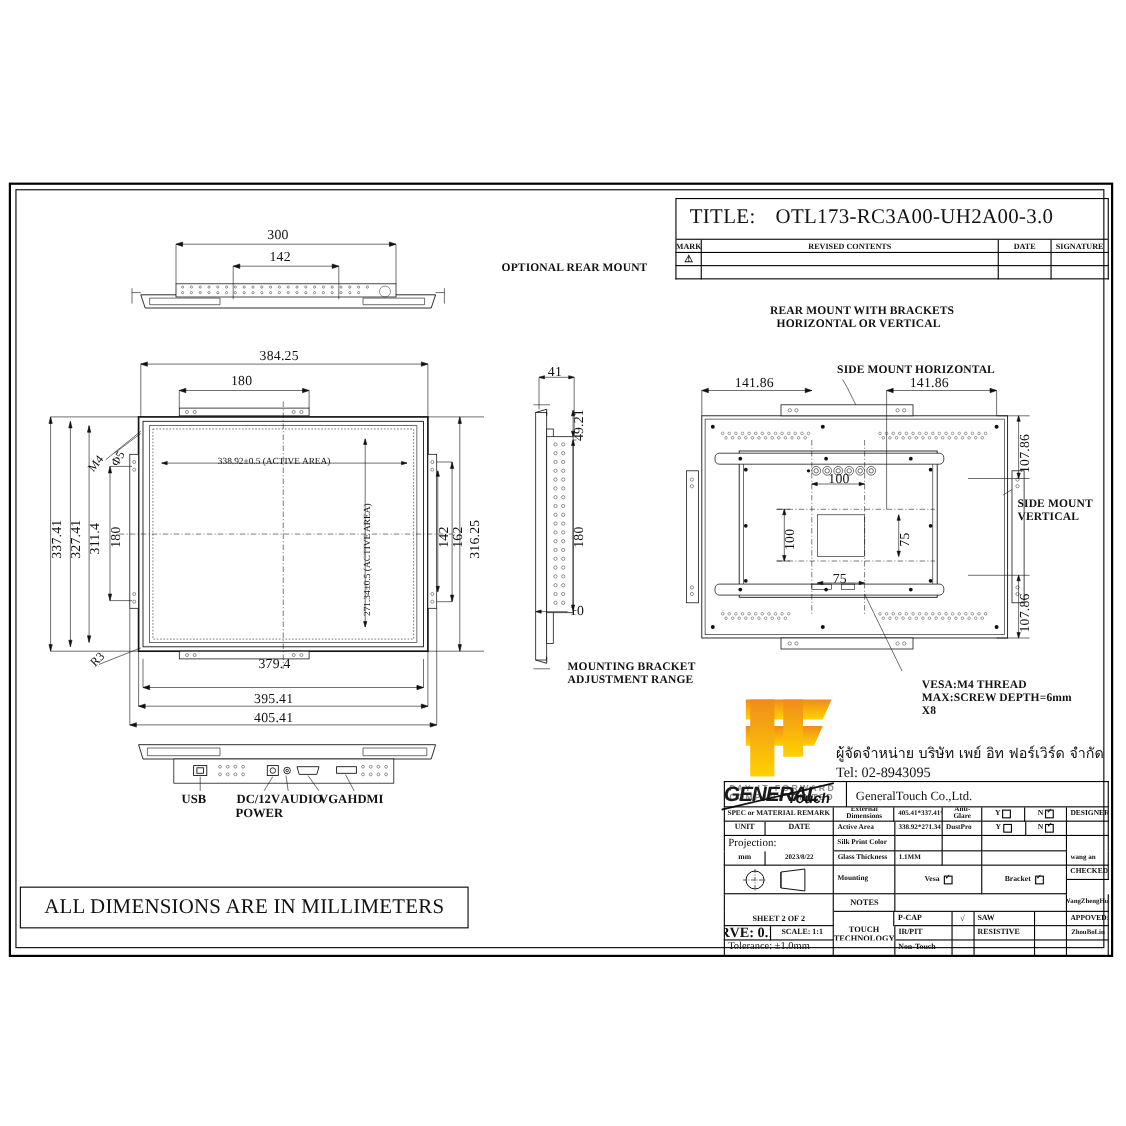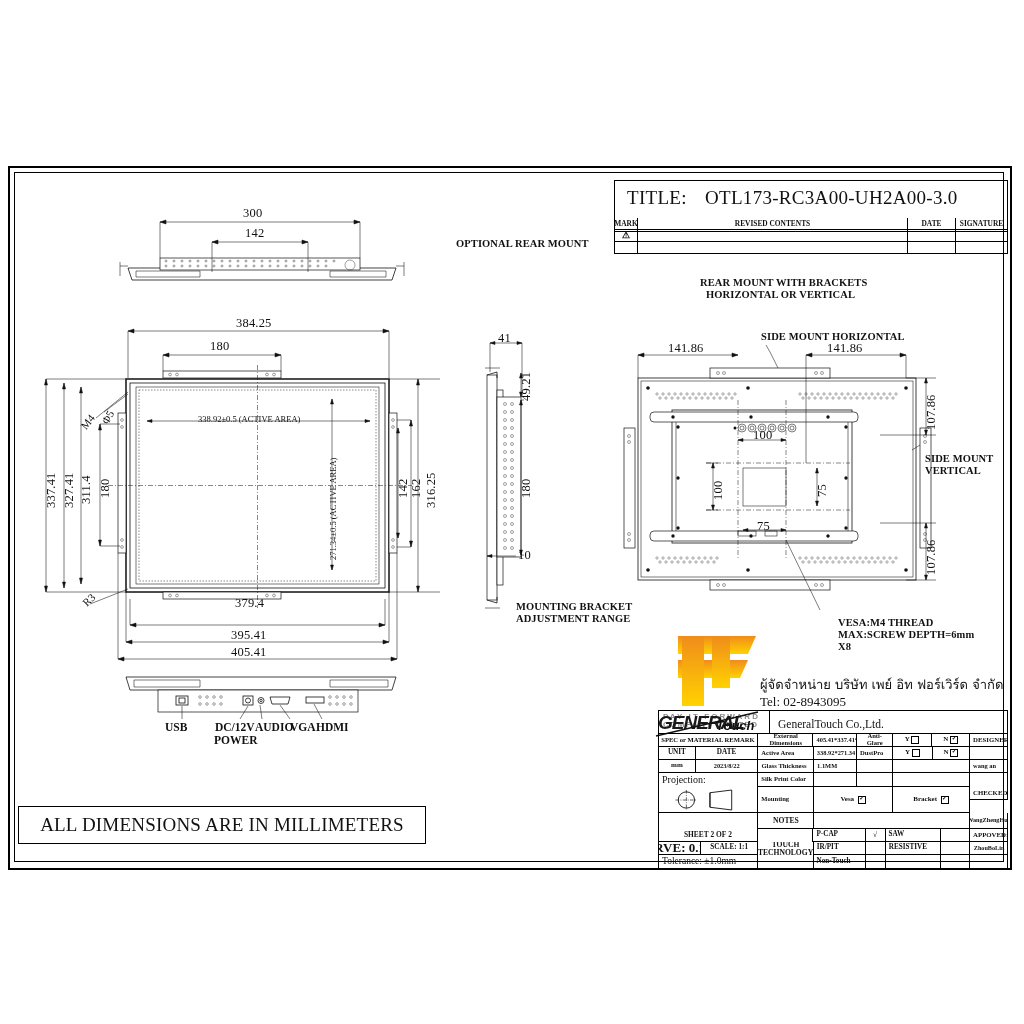--- a/index.html
+++ b/index.html
@@ -24,21 +24,21 @@
   .lab-b{font-size:11.5px;font-weight:bold;}
   .rot90{transform-origin:left top;transform:rotate(-90deg);}
   .tbl{position:absolute;box-sizing:border-box;}
   .tbl .r{display:flex;}
   .tbl .c{box-sizing:border-box;border-right:1px solid #000;border-bottom:1px solid #000;
           display:flex;align-items:center;justify-content:center;font-size:7.6px;font-weight:bold;
           overflow:hidden;padding:0 2px;line-height:1.05;text-align:center;}
   .tbl .c.lft{justify-content:flex-start;padding-left:3px;}
   .cb{display:inline-block;width:6px;height:6px;border:1px solid #000;vertical-align:middle;position:relative;}
 
-  .title-head{position:absolute;left:614px;top:180px;width:394px;height:52px;box-sizing:border-box;border:1px solid #000;}
+  .title-head{position:absolute;left:614px;top:180px;width:394px;height:38px;box-sizing:border-box;border:1px solid #000;}
   .title-head span{position:absolute;left:12px;top:6px;font-size:19px;letter-spacing:.3px;}
   .rev-tbl{position:absolute;left:614px;top:218px;width:394px;}
   .rev-tbl .c{font-size:7.4px;height:12px;}
 
   .dimnote{position:absolute;left:18px;top:806px;width:408px;height:38px;box-sizing:border-box;border:1px solid #000;
            display:flex;align-items:center;justify-content:center;font-size:19px;letter-spacing:.2px;}
 
   
   .pf{position:absolute;left:660px;top:630px;width:120px;height:90px;}
   .pf-txt{position:absolute;left:663px;top:712px;font-size:8px;font-weight:bold;letter-spacing:2.1px;color:#8a8a8a;font-family:"Liberation Sans",sans-serif;}
@@ -792,39 +792,39 @@
       </div>
       <div class="c" style="width:42px;height:13px;font-size:7px;">
         <span>N</span>&nbsp;<span class="cb">
             <span style="position:absolute;left:0.5px;top:-2px;font-size:6px;">✓</span>
           </span>
       </div>
       <div class="c" style="width:42px;height:13px;"></div>
     </div>
 
     <div class="r">
+      <div class="c lft" style="width:112px;height:14px;border-left:1px solid #000;border-bottom:none;font-size:10px;font-weight:normal;">Projection:</div>
+      <div class="c lft" style="width:62px;height:14px;font-size:6.6px;">Silk Print Color</div>
+      <div class="c" style="width:48px;height:14px;"></div>
+      <div class="c" style="width:40px;height:14px;"></div>
+      <div class="c" style="width:86px;height:14px;"></div>
+      <div class="c" style="width:42px;height:14px;border-bottom:none;"></div>
+    </div>
+
+    <div class="r">
       <div class="c" style="width:42px;height:13px;border-left:1px solid #000;font-size:7px;">mm</div>
       <div class="c" style="width:70px;height:13px;font-size:6.4px;">2023/8/22</div>
       <div class="c lft" style="width:62px;height:13px;font-size:6.6px;">Glass Thickness</div>
       <div class="c lft" style="width:48px;height:13px;font-size:6.4px;">1.1MM</div>
       <div class="c" style="width:40px;height:13px;"></div>
       <div class="c" style="width:86px;height:13px;"></div>
       <div class="c lft" style="width:42px;height:13px;font-size:6.4px;">wang an</div>
     </div>
 
     <div class="r">
-      <div class="c lft" style="width:112px;height:14px;border-left:1px solid #000;border-bottom:none;font-size:10px;font-weight:normal;">Projection:</div>
-      <div class="c lft" style="width:62px;height:14px;font-size:6.6px;">Silk Print Color</div>
-      <div class="c" style="width:48px;height:14px;"></div>
-      <div class="c" style="width:40px;height:14px;"></div>
-      <div class="c" style="width:86px;height:14px;"></div>
-      <div class="c" style="width:42px;height:14px;border-bottom:none;"></div>
-    </div>
-
-    <div class="r">
       <div class="c" style="width:112px;height:26px;border-left:1px solid #000;">
         <svg width="104" height="24" viewBox="0 0 104 24">
           <circle cx="28" cy="12" r="9" fill="none" stroke="#111" stroke-width="1"></circle>
           <path d="M28 1 L28 23 M16 12 L40 12" stroke="#111" stroke-width=".7" stroke-dasharray="4 1.5 1 1.5"></path>
           <path d="M54 4 L78 1 L78 23 L54 20 Z" fill="none" stroke="#111" stroke-width="1"></path>
           <path d="M54 4 L54 20" stroke="#111" stroke-width="1"></path>
         </svg>
       </div>
       <div class="c lft" style="width:62px;height:26px;font-size:6.6px;">Mounting</div>
       <div class="c" style="width:88px;height:26px;font-size:7px;">

